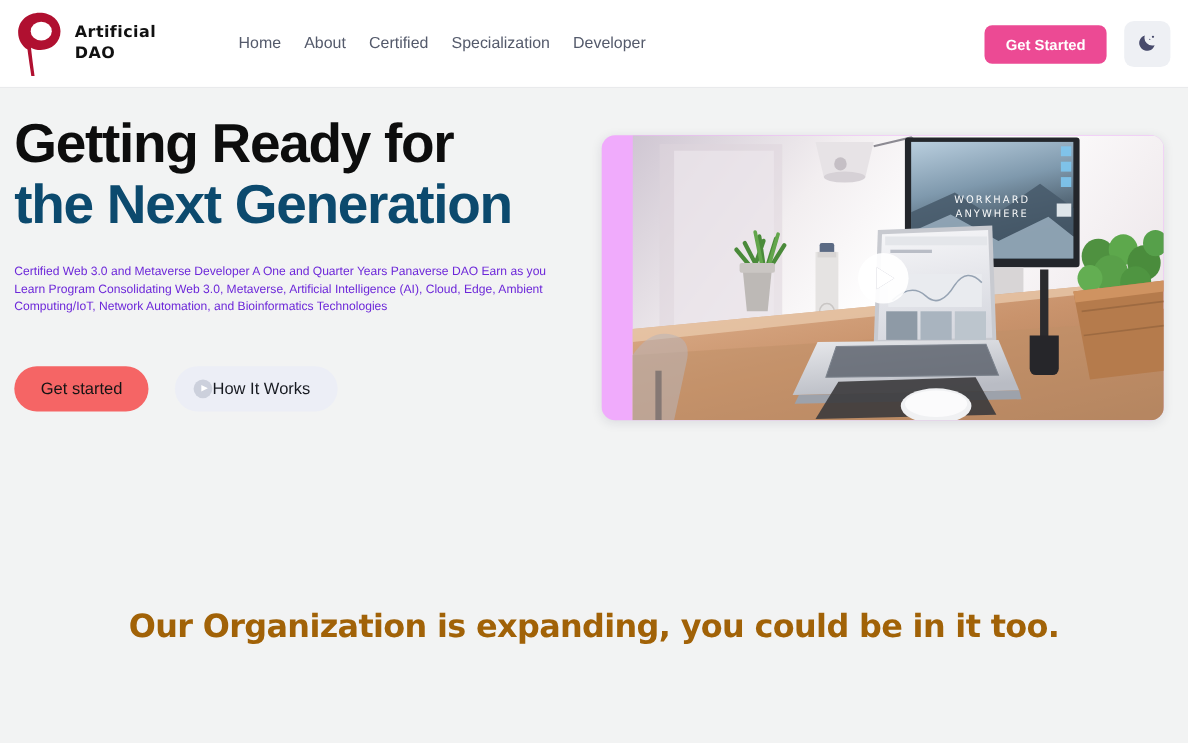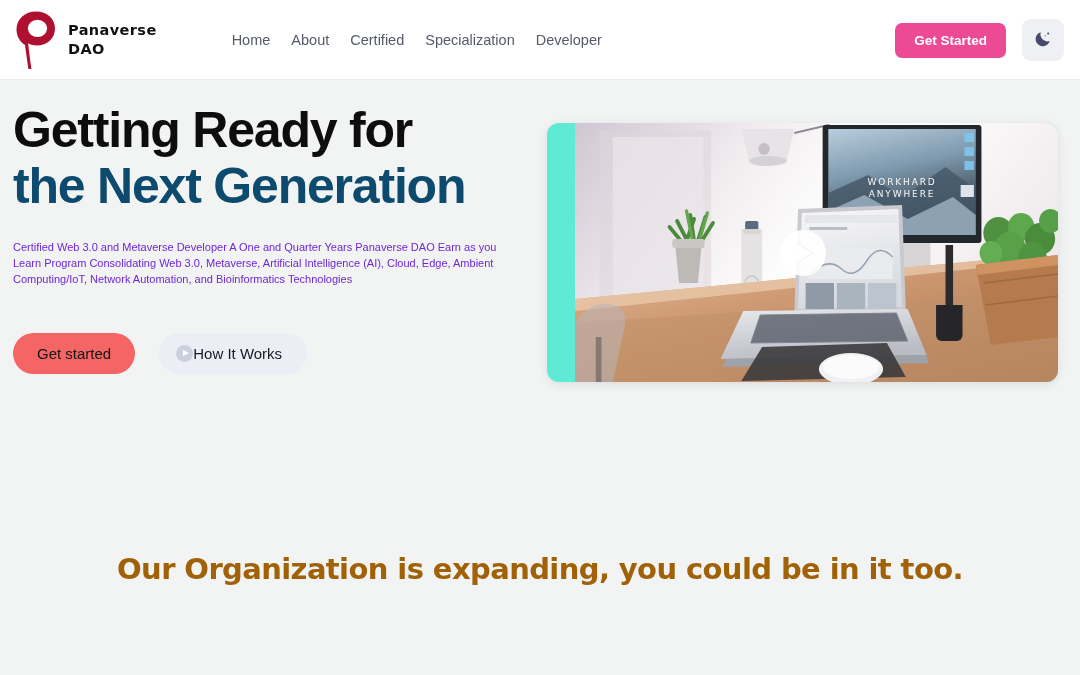--- a/index.html
+++ b/index.html
@@ -182,21 +182,21 @@
     padding-top: 21px;
   }
   .video-card {
     position: relative;
     width: 511px;
     height: 259px;
     border-radius: 12px;
     overflow: hidden;
     box-shadow: 0 2px 10px rgba(25,30,60,0.10);
     cursor: pointer;
-    background: #5eead4;
+    background: #f0abfc;
     padding-left: 28px;
   }
   .video-card svg { display: block; width: 100%; height: 100%; }
 
   .play-big {
     position: absolute;
     left: 50%; top: 50%;
     transform: translate(-50%, -50%);
     width: 46px; height: 46px;
     border-radius: 50%;
@@ -232,21 +232,21 @@
 
 <header class="header">
 
   <div class="brand">
     <span class="brand-mark">
       <svg viewBox="0 0 46 62" xmlns="http://www.w3.org/2000/svg">
         <path d="M15.5 60 C15.5 60 13 44 12 36 C7 33 3.5 27 3.5 20.5 C3.5 10 12 2.5 23 2.5 C34 2.5 42 9.8 42 19.5 C42 29.5 34 36.5 24 36.5 C20.5 36.5 17.5 35.7 15.2 34.3 C16.2 44 18.5 60 18.5 60 Z" fill="#b01030"></path>
         <ellipse cx="24.5" cy="19.3" rx="9.6" ry="8.6" fill="#ffffff"></ellipse>
       </svg>
     </span>
-    <span class="brand-text">Panaverse
+    <span class="brand-text">Artificial
 DAO</span>
   </div>
 
   <nav class="nav">
     <a class="nav-link" href="#">Home</a>
     <a class="nav-link" href="#">About</a>
     <a class="nav-link" href="#">Certified</a>
     <a class="nav-link" href="#">Specialization</a>
     <a class="nav-link" href="#">Developer</a>
   </nav>

